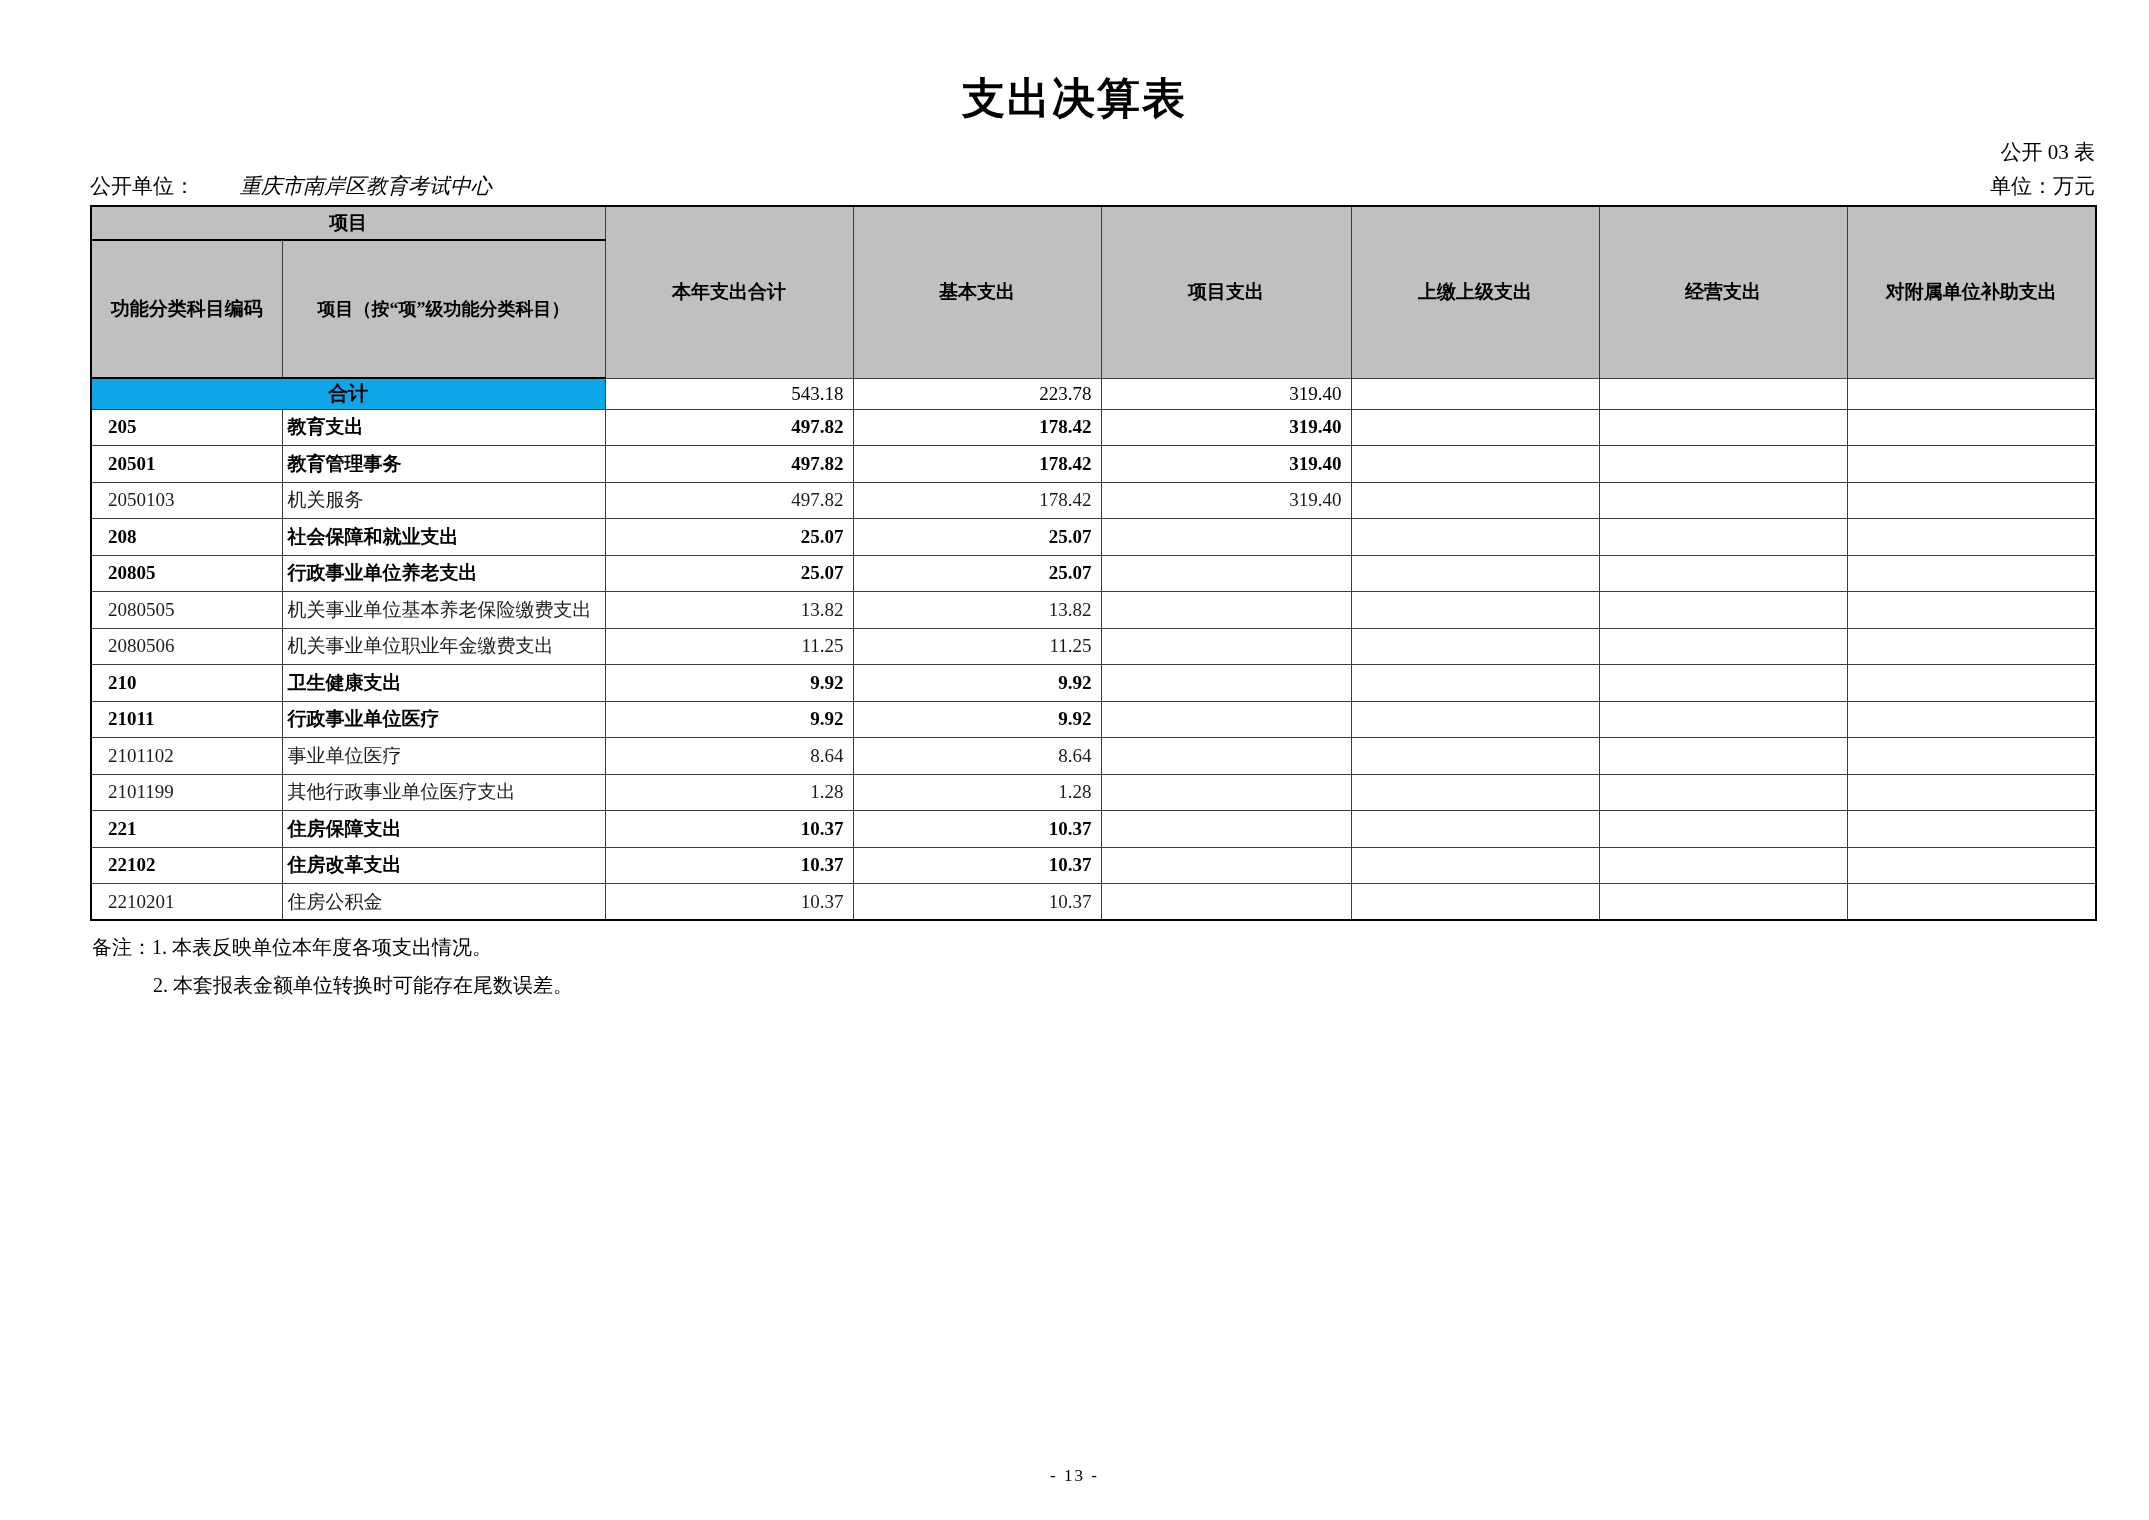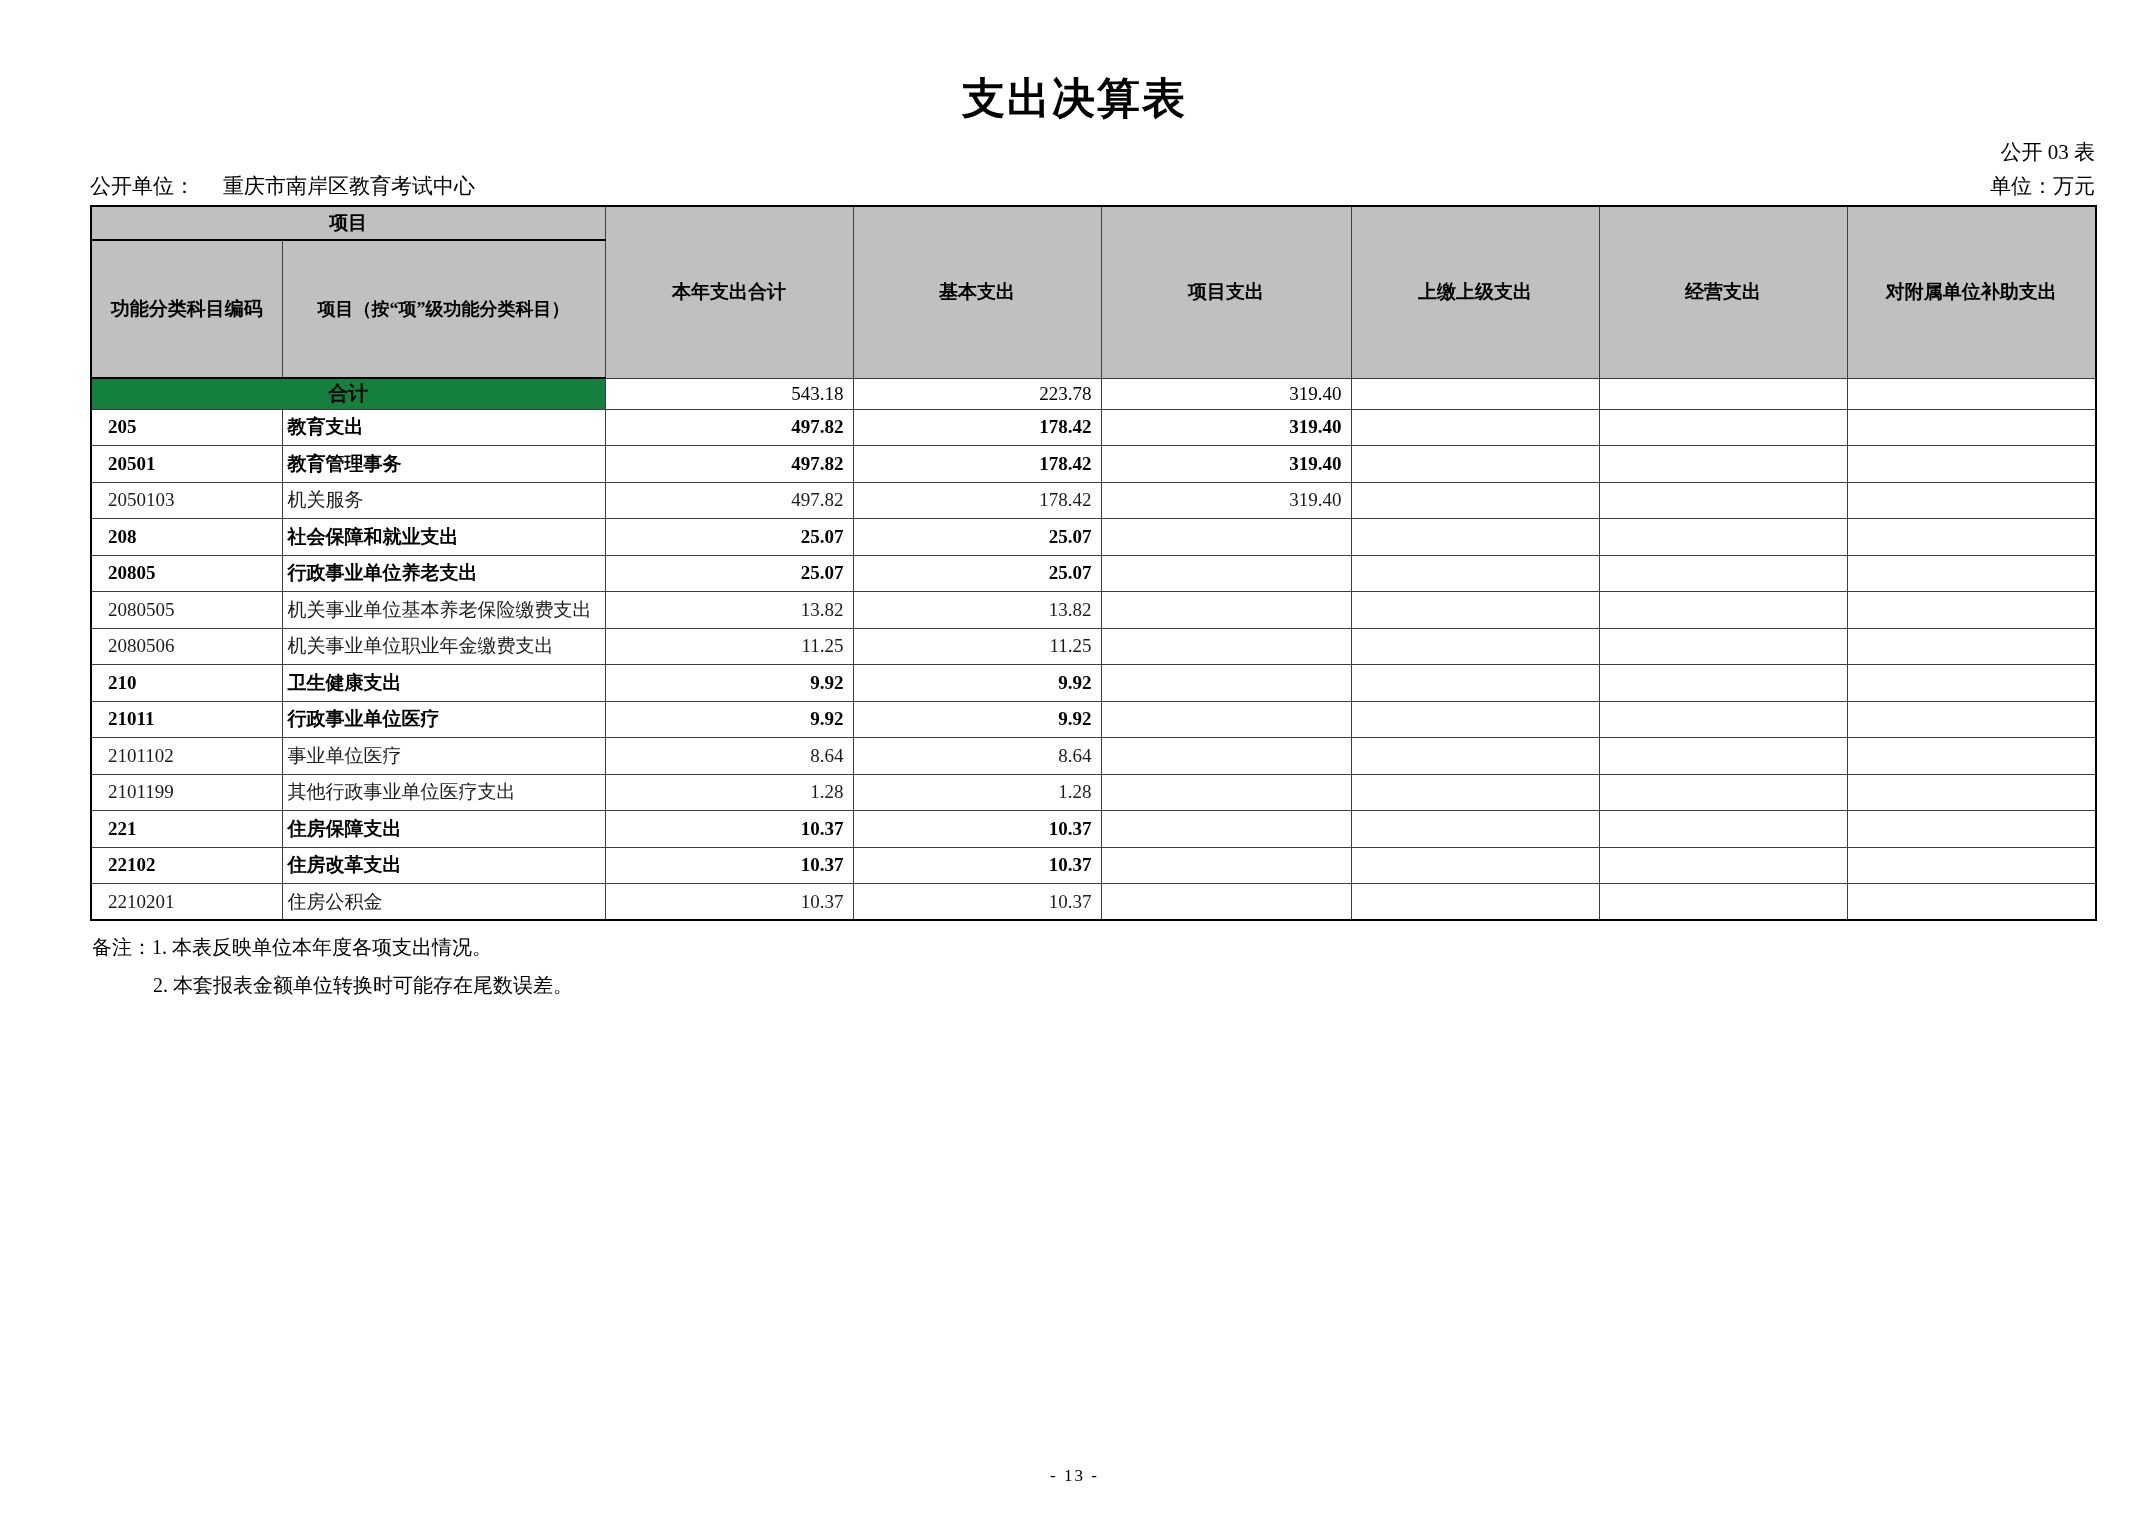--- a/index.html
+++ b/index.html
@@ -18,21 +18,21 @@
   .table-code {
     position: absolute; top: 138px; right: 54px;
     font-size: 21px; 
   }
 
   .unit-row {
     position: absolute; top: 172px; left: 90px; right: 54px;
     display: flex; justify-content: space-between;
     font-size: 21px;
   }
-  .unit-left .unit-name { margin-left: 28px; }
+  .unit-left .unit-name { margin-left: 45px; font-style: italic; }
 
   table.main-table {
     position: absolute; top: 205px; left: 90px;
     width: 2005px; table-layout: fixed;
     border-collapse: collapse;
     font-size: 19px;
   }
   table.main-table th, table.main-table td {
     border: 1px solid #3d3d3d;
     overflow: hidden;
@@ -47,21 +47,21 @@
   }
   thead tr.group-row { height: 34px; }
   thead tr.sub-row { height: 138px; }
   thead tr.sub-row th { border-bottom: 2px solid #000; }
   thead th.col-span-head { border-bottom: 2px solid #000; }
   th.col-name-head { font-size: 18px; white-space: nowrap; }
 
   tbody tr { height: 36.5px; }
   tbody tr.total-row { height: 31px; }
   tbody tr.total-row td.total-label {
-    background: #15803d; text-align: center;
+    background: #0ea5e9; text-align: center;
     font-weight: bold; font-size: 20px; vertical-align: middle;
   }
   td.cell-code { text-align: left; padding-left: 16px; vertical-align: middle; }
   td.cell-name { text-align: left; padding-left: 5px; vertical-align: middle; }
   td.num { text-align: right; padding-right: 9px; vertical-align: middle; font-variant-numeric: tabular-nums; }
   tr.bold-row td { font-weight: bold; }
   tr.plain-row td { font-weight: normal; color: #1c1c1c; }
   tbody tr.total-row td.num { font-weight: normal; text-align: right; }
 
   .notes {

